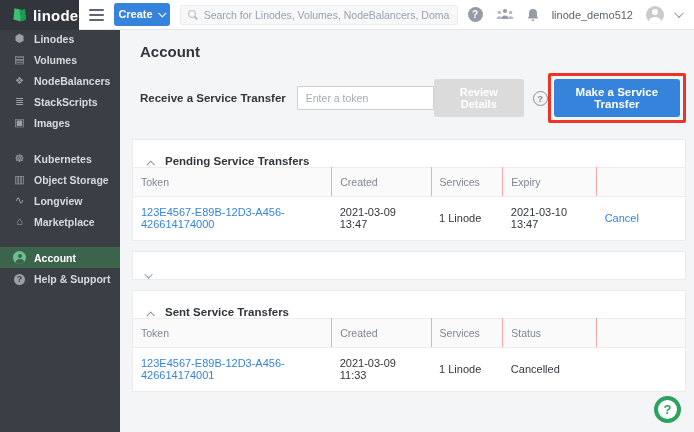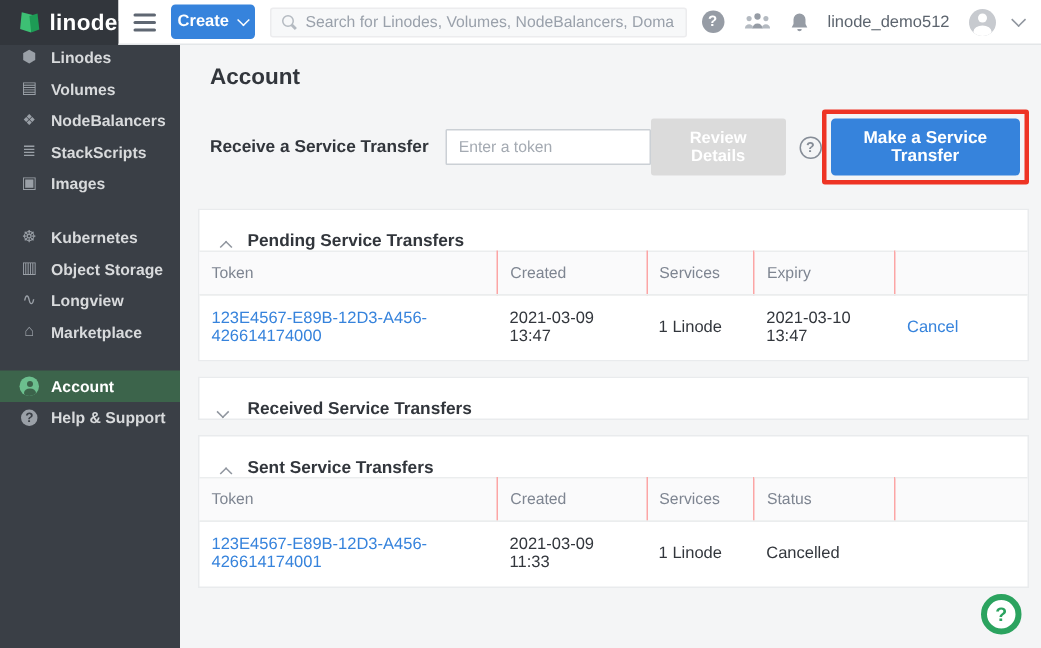--- a/index.html
+++ b/index.html
@@ -233,21 +233,20 @@
             <td>2021-03-10 13:47</td>
             <td><span class="link">Cancel</span></td>
           </tr>
         </tbody>
       </table>
     </section>
 
     <section class="panel">
       <div class="panel-head">
         <span class="chev down"></span>
-        <span class="panel-title">Received Service Transfers</span>
       </div>
     </section>
 
     <section class="panel">
       <div class="panel-head">
         <span class="chev up"></span>
         <span class="panel-title">Sent Service Transfers</span>
       </div>
       <table>
         <colgroup>

